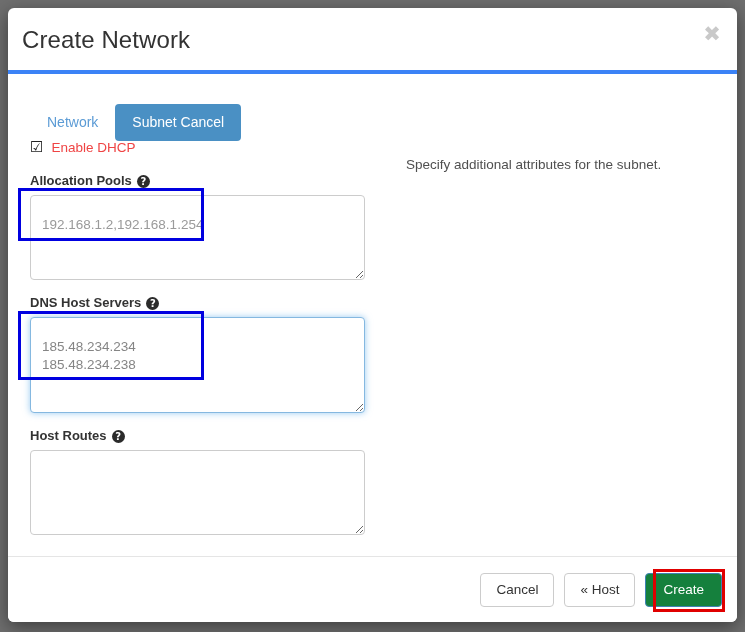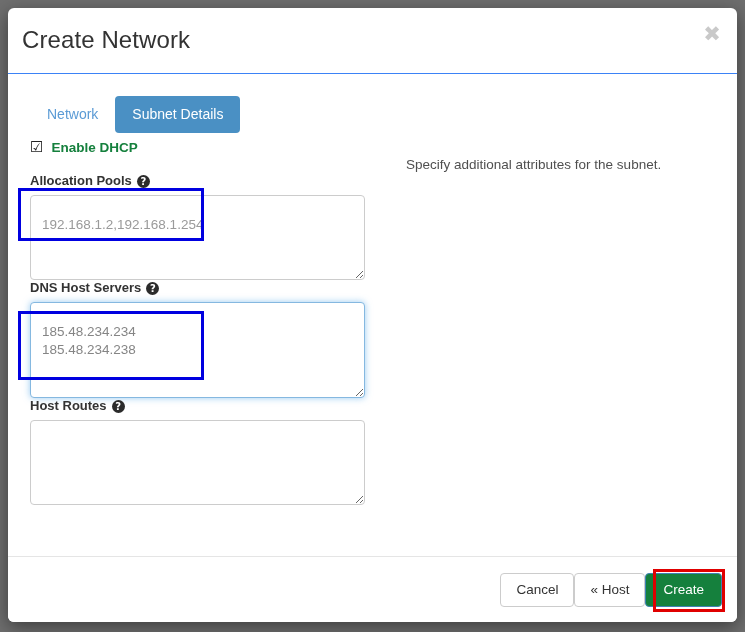--- a/index.html
+++ b/index.html
@@ -26,21 +26,21 @@
     height: 614px;
     background: #ffffff;
     border-radius: 6px;
     box-shadow: 0 5px 18px rgba(0,0,0,0.45);
     overflow: hidden;
   }
   
   .modal-header {
     position: relative;
     height: 66px;
-    border-bottom: 1px solid #3b82f6;
+    border-bottom: 4px solid #3b82f6;
   }
   .modal-title {
     position: absolute;
     left: 14px;
     top: 18px;
     font-size: 24px;
     font-weight: 400;
     color: #333333;
     letter-spacing: 0.1px;
   }
@@ -57,21 +57,21 @@
     cursor: pointer;
     background: none;
     border: none;
     padding: 0;
     font-family: "DejaVu Sans", sans-serif;
   }
   
   .tabs {
     position: absolute;
     left: 22px;
-    top: 88px;
+    top: 96px;
     display: flex;
     gap: 0px;
     align-items: flex-start;
   }
   .tab {
     font-size: 14px;
     color: #5b9bd5;
     padding: 10px 17px;
     border-radius: 4px;
     cursor: pointer;
@@ -114,24 +114,24 @@
   }
   .cb-glyph {
     font-size: 15px;
     color: #222;
     line-height: 15px;
     font-family: "DejaVu Sans", sans-serif;
     cursor: pointer;
   }
   .cb-label {
     font-size: 13.5px;
-    font-weight: bold;
-    color: #15803d;
-  }
-  .field { position: relative; }
+    font-weight: normal;
+    color: #ef4444;
+  }
+  .field { margin-bottom: 15px; position: relative; }
   .field-label {
     font-size: 13px;
     font-weight: bold;
     color: #333333;
     margin-bottom: 6px;
     display: flex;
     align-items: center;
     gap: 5px;
     line-height: 16px;
   }
@@ -179,20 +179,21 @@
     bottom: 0;
     height: 66px;
     border-top: 1px solid #e5e5e5;
     background: #ffffff;
   }
   .footer-btns {
     position: absolute;
     right: 15px;
     top: 16px;
     display: flex;
+    gap: 10px;
     align-items: flex-end;
   }
   .btn {
     font-size: 13.5px;
     font-family: "Liberation Sans", sans-serif;
     padding: 7px 15px;
     border-radius: 4px;
     border: 1px solid #cccccc;
     background: #ffffff;
     color: #333333;
@@ -225,21 +226,21 @@
 
   <div class="modal">
 
     <div class="modal-header">
       <div class="modal-title">Create Network</div>
       <button class="close-btn">✖</button>
     </div>
 
     <div class="tabs">
       <div class="tab">Network</div>
-      <div class="tab active">Subnet Details</div>
+      <div class="tab active">Subnet Cancel</div>
     </div>
 
     <div class="modal-body">
 
       <div class="left-col">
 
         <div class="checkbox-row">
           <span class="cb-glyph">☑</span>
           <span class="cb-label">Enable DHCP</span>
         </div>

